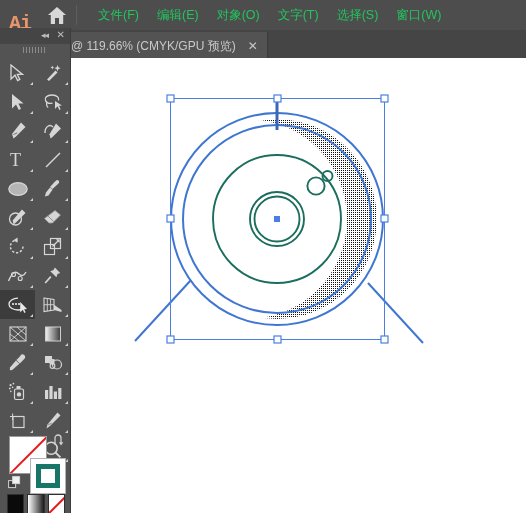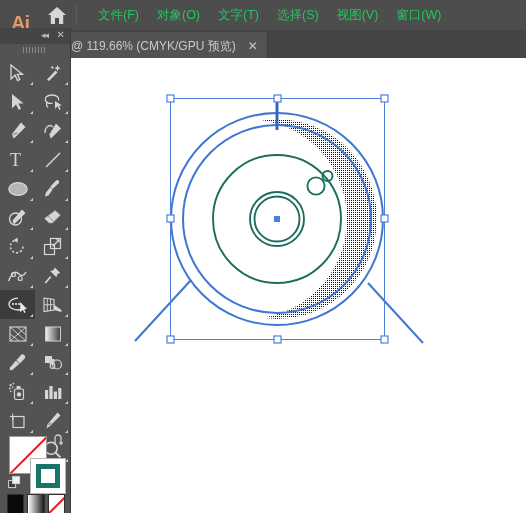--- a/index.html
+++ b/index.html
@@ -11,21 +11,21 @@
   }
   #app{position:relative;width:526px;height:513px;overflow:hidden;background:#fff;}
 
   
   .menubar{
     position:absolute;left:0;top:0;width:526px;height:30px;
     background:#4d4d4d;display:flex;align-items:center;
   }
   .ai-logo{
     width:40px;height:30px;display:flex;align-items:center;justify-content:center;
-    color:#e8956b;font-size:20px;font-weight:bold;font-family:Liberation Sans, sans-serif;
+    color:#e8956b;font-size:20px;font-weight:bold;font-family:Liberation Mono, monospace;
     letter-spacing:-1px;
     margin-top:16px;
   }
   .home-btn{
     width:34px;height:30px;display:flex;align-items:center;justify-content:center;
   }
   .menusep{width:1px;height:20px;background:#5e5e5e;margin:0 4px 0 2px;}
   .menu-items{display:flex;align-items:center;padding-left:8px;}
   .menu-item{
     color:#22c55e;font-size:12.5px;padding:4px 9px;white-space:nowrap;cursor:default;
@@ -141,24 +141,24 @@
   <div class="menubar">
     <div class="ai-logo">Ai</div>
     <div class="home-btn">
       <svg width="20" height="19" viewBox="0 0 20 19">
         <path d="M10 1 L19 9 L16.2 9 L16.2 18 L12 18 L12 12 L8 12 L8 18 L3.8 18 L3.8 9 L1 9 Z" fill="#d8d8d8"></path>
       </svg>
     </div>
     <div class="menusep"></div>
     <div class="menu-items">
       <div class="menu-item">文件(F)</div>
+      <div class="menu-item">编辑(E)</div>
       <div class="menu-item">对象(O)</div>
       <div class="menu-item">文字(T)</div>
       <div class="menu-item">选择(S)</div>
-      <div class="menu-item">视图(V)</div>
       <div class="menu-item">窗口(W)</div>
     </div>
   </div>
 
   <div class="tabbar">
     <div class="doc-tab">
       <span class="tab-label">@ 119.66%  (CMYK/GPU 预览)</span>
       <span class="tab-close">✕</span>
     </div>
   </div>

